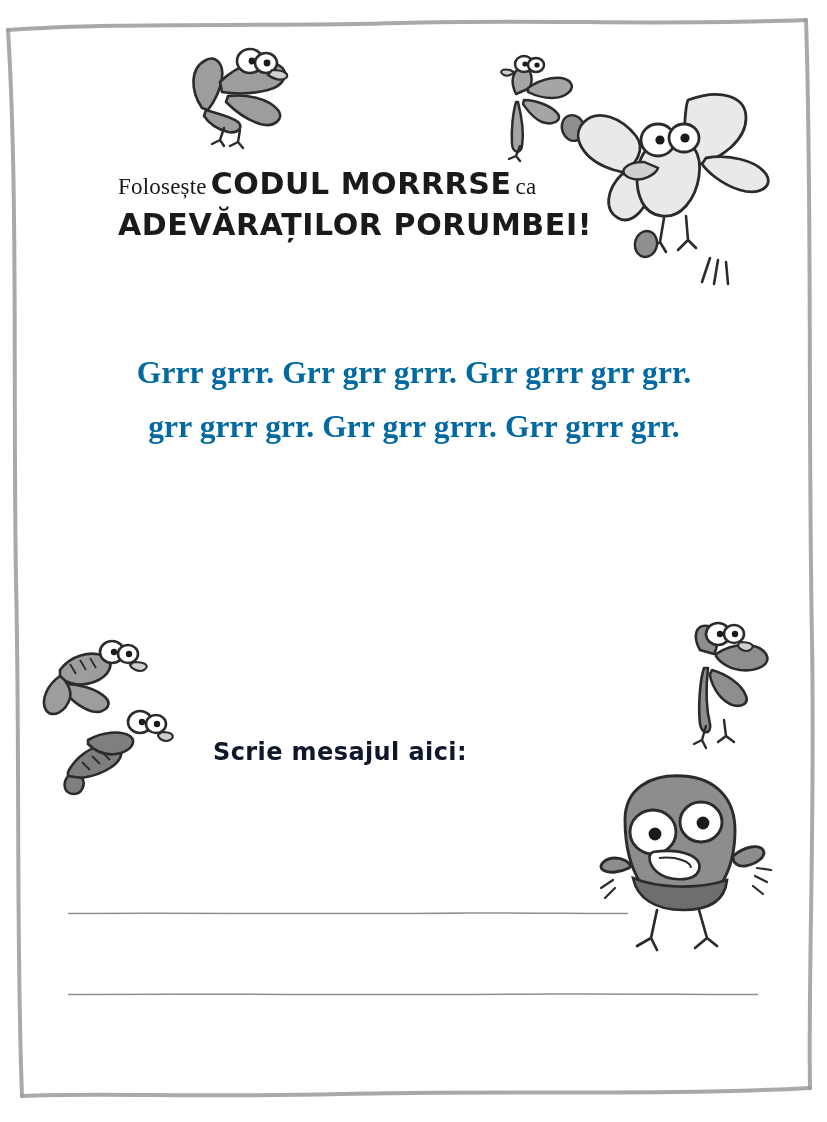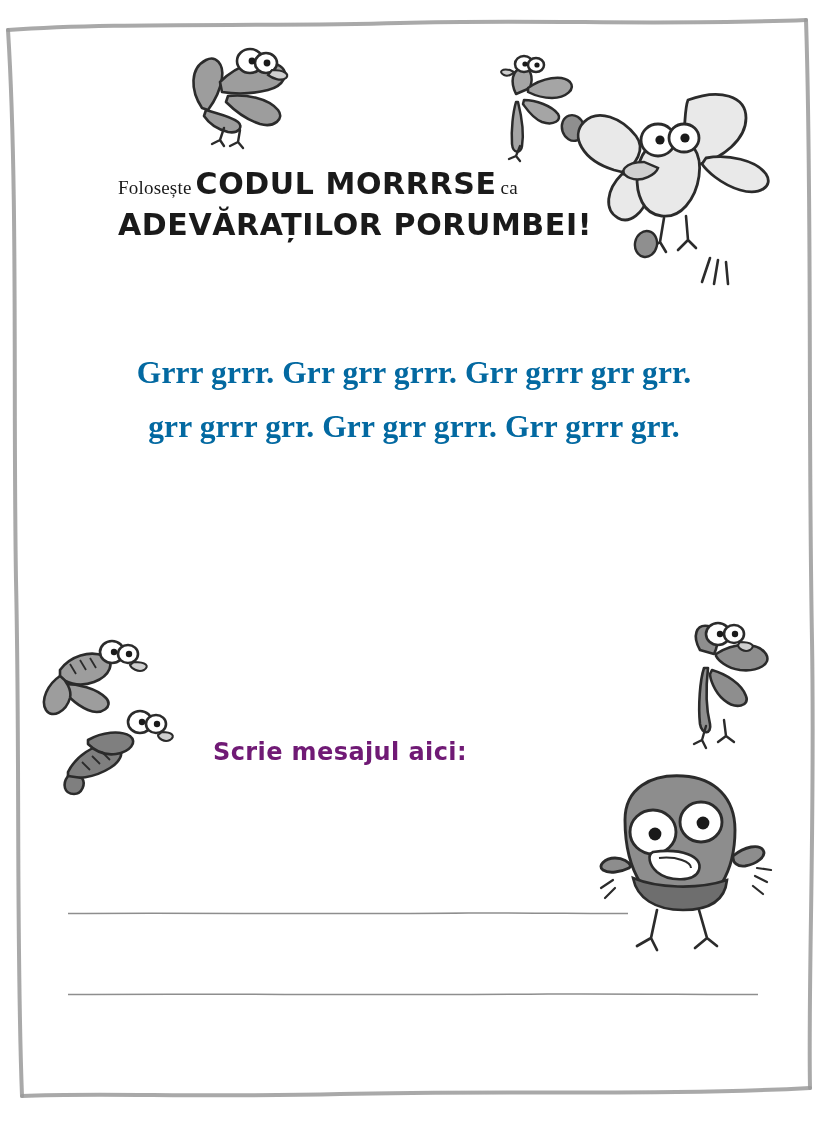--- a/index.html
+++ b/index.html
@@ -30,21 +30,21 @@
     left: 118px;
     top: 165px;
     width: 470px;
     line-height: 1.25;
   }
   .heading-line {
     white-space: nowrap;
   }
   .h-serif {
     font-family: "Liberation Serif", serif;
-    font-size: 19px;
+    font-size: 23px;
     letter-spacing: 0.2px;
   }
   .h-hand {
     font-family: "DejaVu Sans", sans-serif;
     font-size: 30px;
     font-weight: 700;
     letter-spacing: 0.6px;
   }
   .heading-line-2 {
     margin-top: 2px;
@@ -70,21 +70,21 @@
 
   
   .write-prompt {
     position: absolute;
     left: 213px;
     top: 738px;
     font-family: "DejaVu Sans", sans-serif;
     font-weight: bold;
     font-size: 24px;
     letter-spacing: 0.4px;
-    color: #701a75;
+    color: #0f172a;
   }
 
   
   .answer-line {
     position: absolute;
     height: 3px;
   }
   .answer-line-1 { left: 68px; top: 912px; width: 560px; }
   .answer-line-2 { left: 68px; top: 993px; width: 690px; }
 

